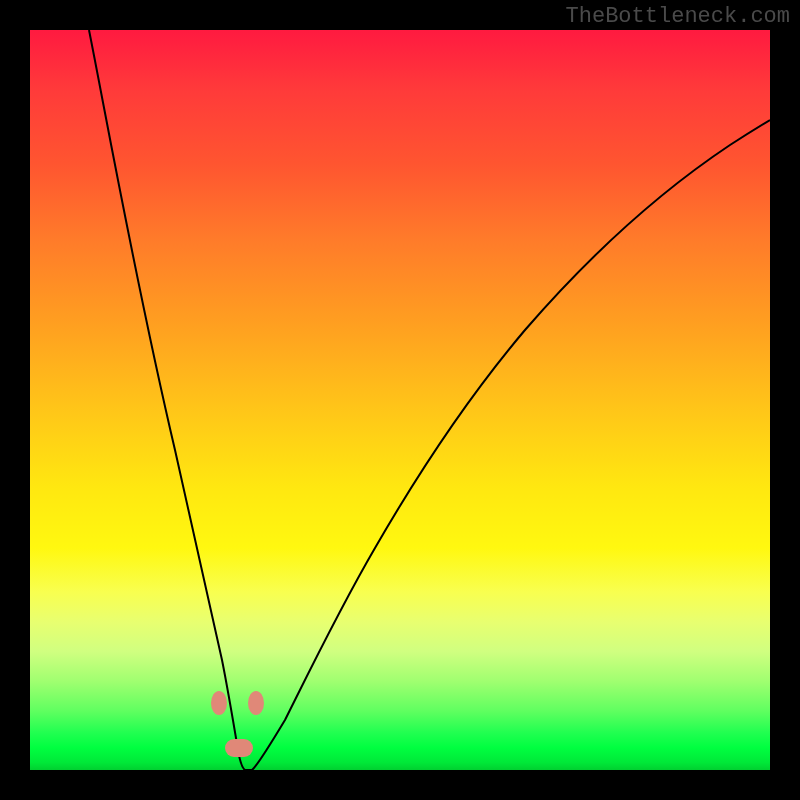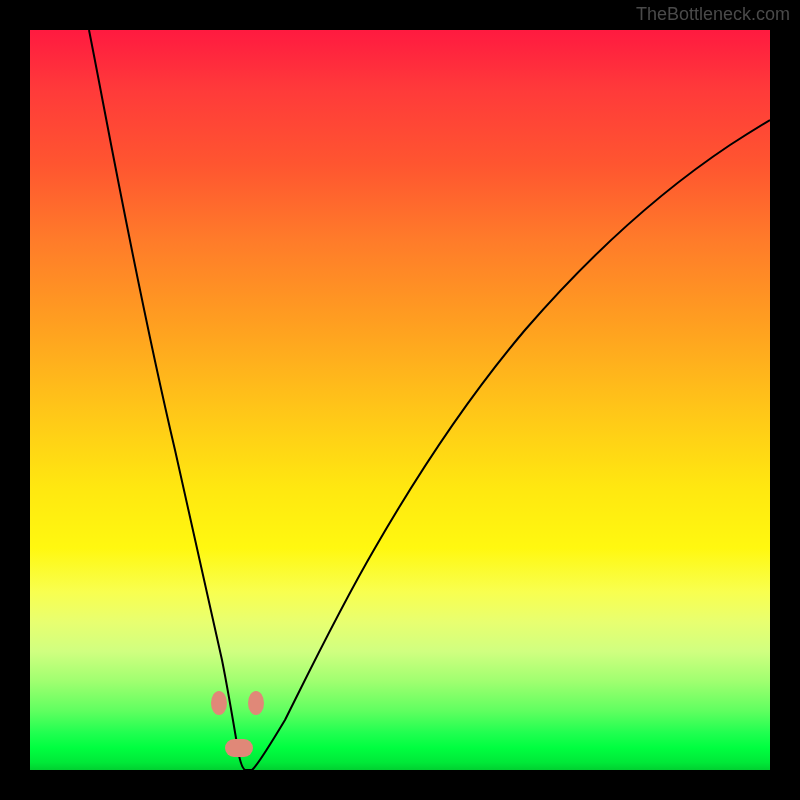--- a/index.html
+++ b/index.html
@@ -12,22 +12,22 @@
       height: 800px;
       background: #000;
       position: relative;
       overflow: hidden;
     }
     .watermark {
       position: absolute;
       top: 4px;
       right: 10px;
       color: #4a4a4a;
-      font-family: Liberation Sans, sans-serif;
-      font-size: 18px;
+      font-family: Liberation Mono, monospace;
+      font-size: 22px;
       font-weight: 500;
       z-index: 10;
     }
     .plot-area {
       position: absolute;
       top: 30px;
       left: 30px;
       right: 30px;
       bottom: 30px;
       overflow: hidden;

